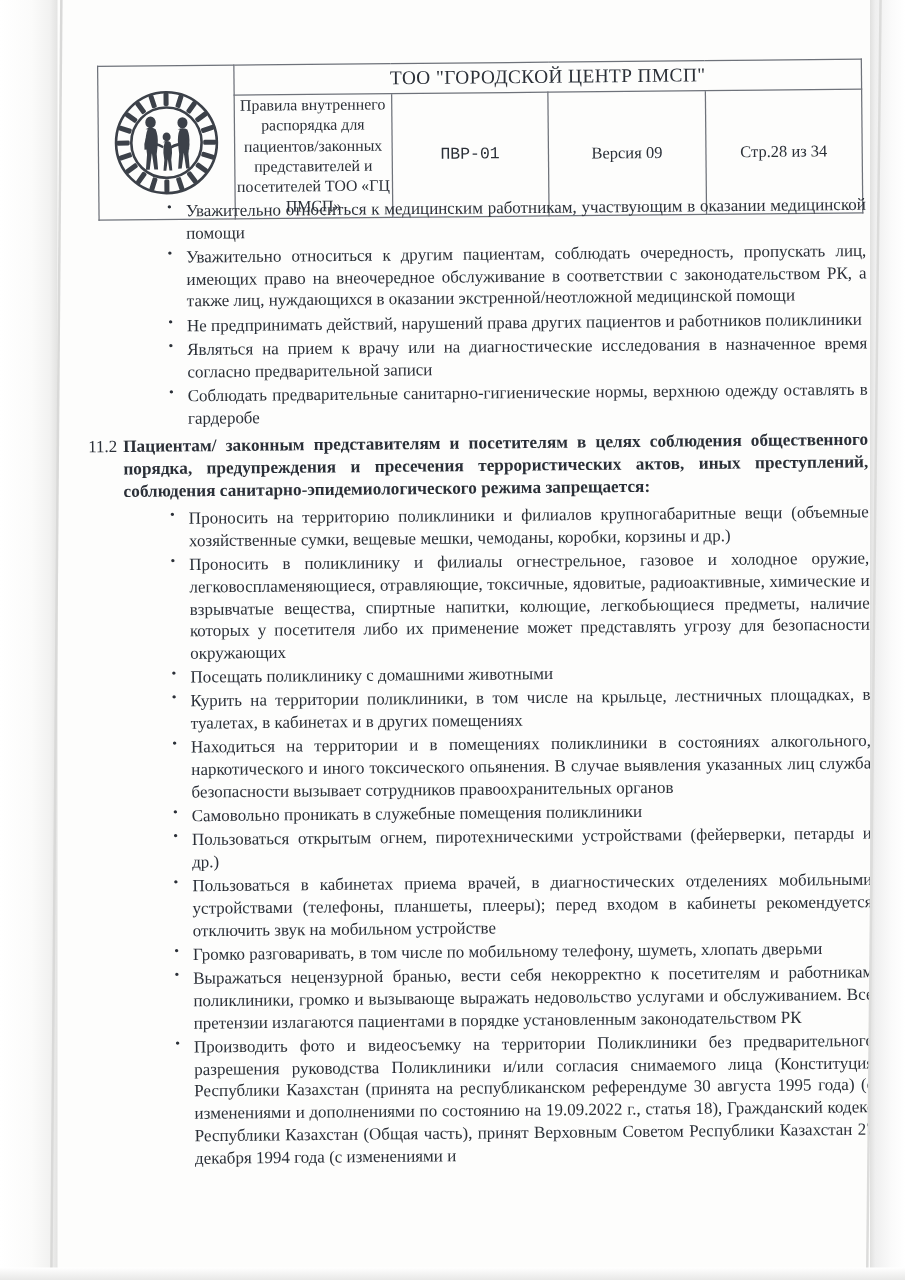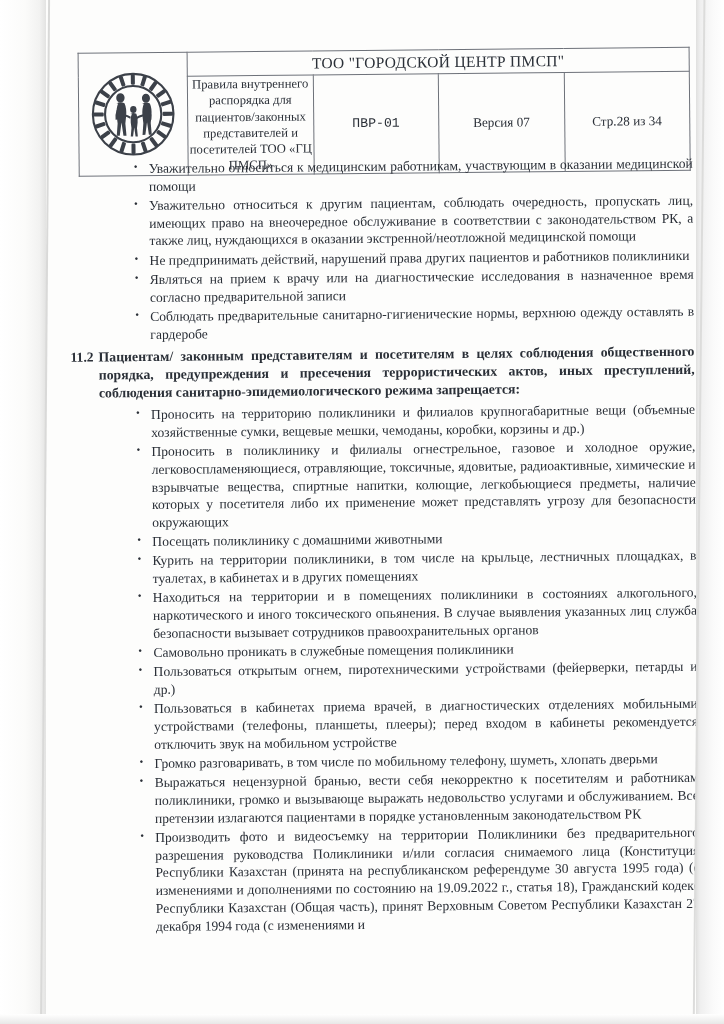--- a/index.html
+++ b/index.html
@@ -154,21 +154,21 @@
     font-size: 13.8px;
     line-height: 1.30;
     font-weight: bold;
     text-align: justify;
     text-justify: inter-word;
   }
   .clause .num {
     position: absolute;
     left: 72px;
     top: 0;
-    font-weight: bold;
+    font-weight: normal;
     font-size: 13.6px;
   }
 </style>
 </head>
 <body>
 
 <div id="page">
 
   <div class="skew">
 
@@ -220,21 +220,21 @@
                 <path d="M70.2 45.4 q2.2 5.8 1.4 11.4 l-2.5 -0.4 q0.7 -4.9 -1.1 -10.2 z"></path>
               </g>
             </svg>
           </div>
         </td>
         <td class="cell-org" colspan="4">ТОО "ГОРОДСКОЙ ЦЕНТР ПМСП"</td>
       </tr>
       <tr>
         <td class="cell-doc">Правила внутреннего распорядка для пациентов/законных представителей и посетителей ТОО «ГЦ ПМСП»</td>
         <td class="cell-code">ПВР-01</td>
-        <td class="cell-ver">Версия 07</td>
+        <td class="cell-ver">Версия 09</td>
         <td class="cell-page">Стр.28 из 34</td>
       </tr>
     </tbody>
       </table>
 
     <div class="body">
 
       <ul class="blist">
         <li>Уважительно относиться к медицинским работникам, участвующим в оказании медицинской помощи</li>
         <li>Уважительно относиться к другим пациентам, соблюдать очередность, пропускать лиц, имеющих право на внеочередное обслуживание в соответствии с законодательством РК, а также лиц, нуждающихся в оказании экстренной/неотложной медицинской помощи</li>

